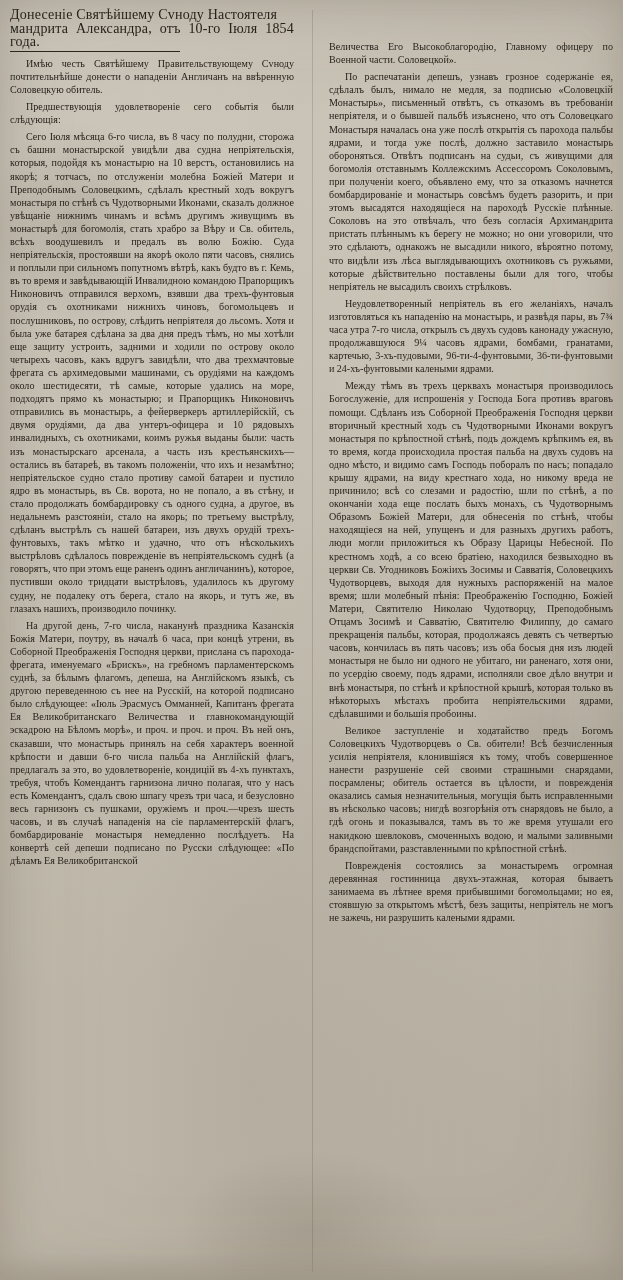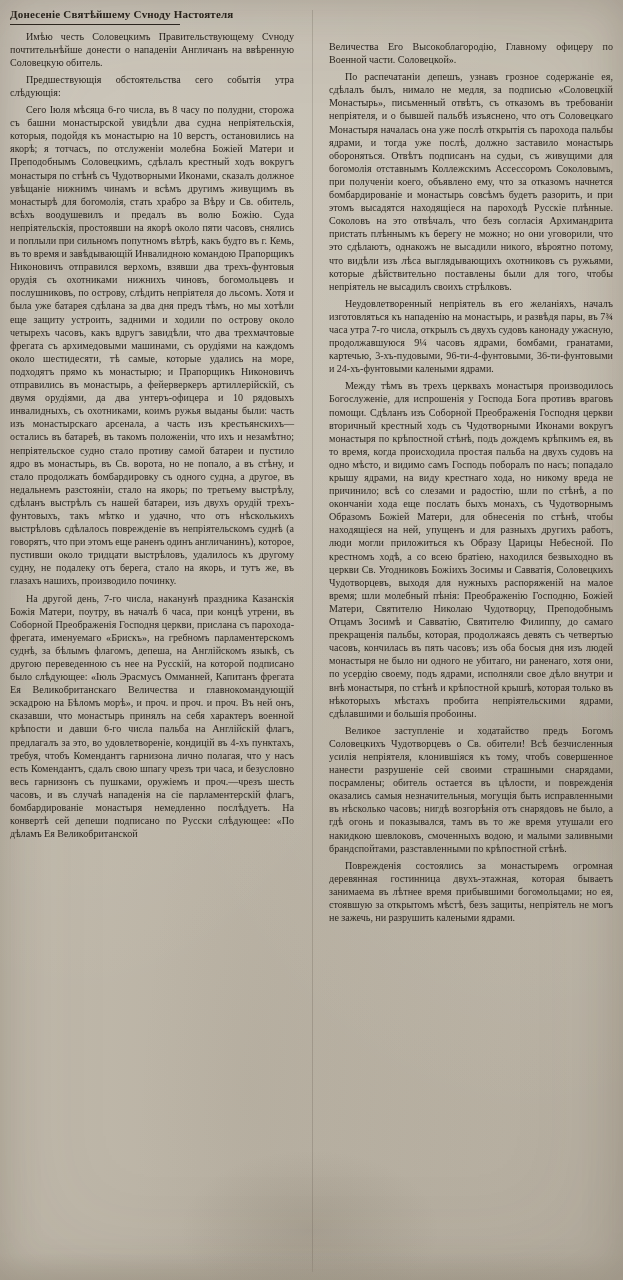--- a/index.html
+++ b/index.html
@@ -37,22 +37,22 @@
     position: relative;
   }
   .col.left { padding-right: 4px; }
   .col.right { padding-left: 2px; margin-top: 32px; }
   .divider {
     width: 1px;
     background: rgba(60,52,40,0.18);
     margin: 2px 0;
   }
   .head {
-    font-weight: bold;
-    font-size: 11px;
+    font-weight: normal;
+    font-size: 14px;
     line-height: 13.6px;
     text-align: justify;
     color: #26211a;
     letter-spacing: 0.2px;
     margin-bottom: 2px;
   }
   .head .line { display: block; }
   .rule {
     width: 60%;
     height: 1px;
@@ -99,25 +99,26 @@
 <div class="page">
   <div class="smudge s1"></div>
   <div class="smudge s2"></div>
   <div class="smudge s3"></div>
 
   <div class="columns">
 
     <div class="col left">
       <div class="head">
         <span class="line">Донесеніе Святѣйшему Сvноду Настоятеля</span>
+        <span class="line">мандрита Александра, отъ 10-го Іюля 1854 года.</span>
       </div>
       <div class="rule"></div>
 
-      <p class="para first">Имѣю честь Соловецкимъ Правительствующему Сvноду почтительнѣйше донести о нападеніи Англичанъ на ввѣренную Соловецкую обитель.</p>
-      <p class="para">Предшествующія обстоятельства сего событія утра слѣдующія:</p>
+      <p class="para first">Имѣю честь Святѣйшему Правительствующему Сvноду почтительнѣйше донести о нападеніи Англичанъ на ввѣренную Соловецкую обитель.</p>
+      <p class="para">Предшествующія удовлетвореніе сего событія были слѣдующія:</p>
       <p class="para">Сего Іюля мѣсяца 6-го числа, въ 8 часу по полудни, сторожа съ башни монастырской увидѣли два судна непріятельскія, которыя, подойдя къ монастырю на 10 верстъ, остановились на якорѣ; я тотчасъ, по отслуженіи молебна Божіей Матери и Преподобнымъ Соловецкимъ, сдѣлалъ крестный ходъ вокругъ монастыря по стѣнѣ съ Чудотворными Иконами, сказалъ должное увѣщаніе нижнимъ чинамъ и всѣмъ другимъ живущимъ въ монастырѣ для богомолія, стать храбро за Вѣру и Св. обитель, всѣхъ воодушевилъ и предалъ въ волю Божію. Суда непріятельскія, простоявши на якорѣ около пяти часовъ, снялись и поплыли при сильномъ попутномъ вѣтрѣ, какъ будто въ г. Кемь, въ то время и завѣдывающій Инвалидною командою Прапорщикъ Никоновичъ отправился верхомъ, взявши два трехъ-фунтовыя орудія съ охотниками нижнихъ чиновъ, богомольцевъ и послушниковъ, по острову, слѣдить непріятеля до льсомъ. Хотя и была уже батарея сдѣлана за два дня предъ тѣмъ, но мы хотѣли еще защиту устроить, задними и ходили по острову около четырехъ часовъ, какъ вдругъ завидѣли, что два трехмачтовые фрегата съ архимедовыми машинами, съ орудіями на каждомъ около шестидесяти, тѣ самые, которые удались на море, подходятъ прямо къ монастырю; и Прапорщикъ Никоновичъ отправились въ монастырь, а фейерверкеръ артиллерійскій, съ двумя орудіями, да два унтеръ-офицера и 10 рядовыхъ инвалидныхъ, съ охотниками, коимъ ружья выданы были: часть изъ монастырскаго арсенала, а часть изъ крестьянскихъ—остались въ батареѣ, въ такомъ положеніи, что ихъ и незамѣтно; непріятельское судно стало противу самой батареи и пустило ядро въ монастырь, въ Св. ворота, но не попало, а въ стѣну, и стало продолжать бомбардировку съ одного судна, а другое, въ недальнемъ разстояніи, стало на якорь; по третьему выстрѣлу, сдѣланъ выстрѣлъ съ нашей батареи, изъ двухъ орудій трехъ-фунтовыхъ, такъ мѣтко и удачно, что отъ нѣсколькихъ выстрѣловъ сдѣлалось поврежденіе въ непріятельскомъ суднѣ (а говорятъ, что при этомъ еще раненъ одинъ англичанинъ), которое, пустивши около тридцати выстрѣловъ, удалилось къ другому судну, не подалеку отъ берега, стало на якорь, и тутъ же, въ глазахъ нашихъ, производило починку.</p>
       <p class="para">На другой день, 7-го числа, наканунѣ праздника Казанскія Божія Матери, поутру, въ началѣ 6 часа, при концѣ утрени, въ Соборной Преображенія Господня церкви, прислана съ парохода-фрегата, именуемаго «Брискъ», на гребномъ парламентерскомъ суднѣ, за бѣлымъ флагомъ, депеша, на Англійскомъ языкѣ, съ другою переведенною съ нее на Русскій, на которой подписано было слѣдующее: «Іюль Эрасмусъ Омманней, Капитанъ фрегата Ея Великобританскаго Величества и главнокомандующій эскадрою на Бѣломъ морѣ», и проч. и проч. и проч. Въ ней онъ, сказавши, что монастырь принялъ на себя характеръ военной крѣпости и давши 6-го числа пальба на Англійскій флагъ, предлагалъ за это, во удовлетвореніе, кондицій въ 4-хъ пунктахъ, требуя, чтобъ Комендантъ гарнизона лично полагая, что у насъ есть Комендантъ, сдалъ свою шпагу чрезъ три часа, и безусловно весь гарнизонъ съ пушками, оружіемъ и проч.—чрезъ шесть часовъ, и въ случаѣ нападенія на сіе парламентерскій флагъ, бомбардированіе монастыря немедленно послѣдуетъ. На конвертѣ сей депеши подписано по Русски слѣдующее: «По дѣламъ Ея Великобританской</p>
     </div>
 
     <div class="divider"></div>
 
     <div class="col right">
       <p class="para" style="text-indent:0">Величества Его Высокоблагородію, Главному офицеру по Военной части. Соловецкой».</p>
       <p class="para">По распечатаніи депешъ, узнавъ грозное содержаніе ея, сдѣлалъ былъ, нимало не медля, за подписью «Соловецкій Монастырь», письменный отвѣтъ, съ отказомъ въ требованіи непріятеля, и о бывшей пальбѣ изъяснено, что отъ Соловецкаго Монастыря началась она уже послѣ открытія съ парохода пальбы ядрами, и тогда уже послѣ, должно заставило монастырь обороняться. Отвѣтъ подписанъ на судьи, съ живущими для богомолія отставнымъ Коллежскимъ Ассессоромъ Соколовымъ, при полученіи коего, объявлено ему, что за отказомъ начнется бомбардированіе и монастырь совсѣмъ будетъ разорить, и при этомъ высадятся находящіеся на пароходѣ Русскіе плѣнные. Соколовъ на это отвѣчалъ, что безъ согласія Архимандрита пристать плѣннымъ къ берегу не можно; но они уговорили, что это сдѣлаютъ, однакожъ не высадили никого, вѣроятно потому, что видѣли изъ лѣса выглядывающихъ охотниковъ съ ружьями, которые дѣйствительно поставлены были для того, чтобы непріятель не высадилъ своихъ стрѣлковъ.</p>
       <p class="para">Неудовлетворенный непріятель въ его желаніяхъ, началъ изготовляться къ нападенію на монастырь, и развѣдя пары, въ 7¾ часа утра 7-го числа, открылъ съ двухъ судовъ канонаду ужасную, продолжавшуюся 9¼ часовъ ядрами, бомбами, гранатами, картечью, 3-хъ-пудовыми, 96-ти-4-фунтовыми, 36-ти-фунтовыми и 24-хъ-фунтовыми калеными ядрами.</p>

